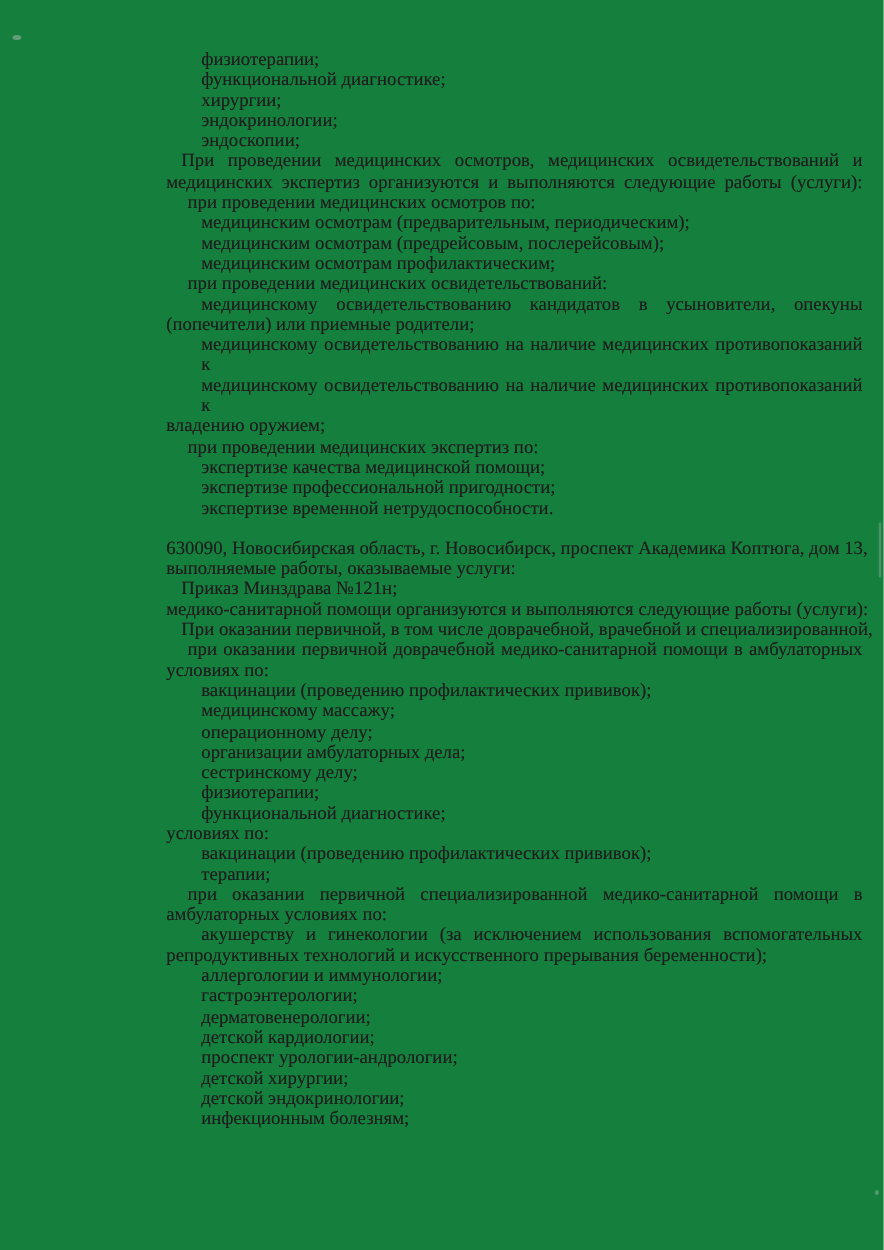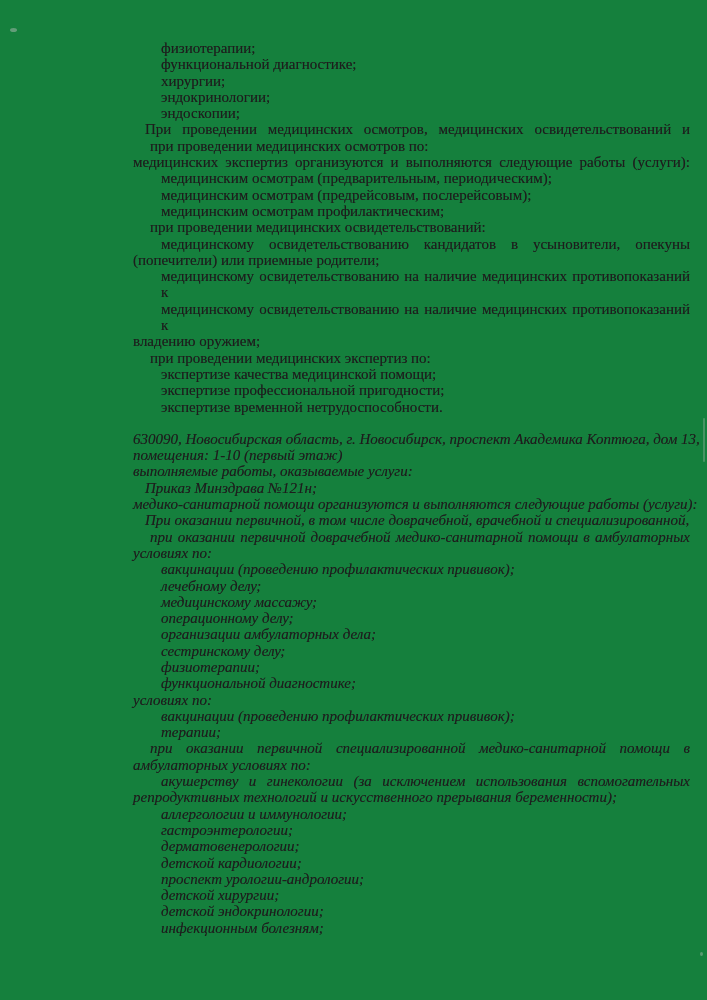--- a/index.html
+++ b/index.html
@@ -18,21 +18,21 @@
   }
   .doc {
     position: absolute;
     left: 133px;
     top: 40px;
     width: 557px;
     font-size: 15px;
     line-height: 16.3px;
   }
   .section { display: block; }
-  .section + .section { margin-top: 16px; font-style: italic; }
+  .section + .section { margin-top: 16px; }
   .line {
     white-space: nowrap;
     text-shadow: 0 0 0.5px rgba(35,35,35,0.6);
   }
   .line.stretch {
     white-space: normal;
     text-align: justify;
     text-align-last: justify;
   }
   .ind0 { padding-left: 0; }
@@ -53,47 +53,45 @@
 
 <div class="page" style="background: #15803d; color: rgb(29, 29, 29);">
   <div class="doc">
       <div class="section">
         <div class="line ind3">физиотерапии;</div>
         <div class="line ind3">функциональной диагностике;</div>
         <div class="line ind3">хирургии;</div>
         <div class="line ind3">эндокринологии;</div>
         <div class="line ind3">эндоскопии;</div>
         <div class="line ind1 stretch">При проведении медицинских осмотров, медицинских освидетельствований и</div>
+        <div class="line ind0 stretch">медицинских экспертиз организуются и выполняются следующие работы (услуги):</div>
         <div class="line ind2">при проведении медицинских осмотров по:</div>
-        <div class="line ind0 stretch">медицинских экспертиз организуются и выполняются следующие работы (услуги):</div>
         <div class="line ind3">медицинским осмотрам (предварительным, периодическим);</div>
         <div class="line ind3">медицинским осмотрам (предрейсовым, послерейсовым);</div>
         <div class="line ind3">медицинским осмотрам профилактическим;</div>
         <div class="line ind2">при проведении медицинских освидетельствований:</div>
         <div class="line ind3 stretch">медицинскому освидетельствованию кандидатов в усыновители, опекуны</div>
         <div class="line ind0">(попечители) или приемные родители;</div>
         <div class="line ind3 stretch">медицинскому освидетельствованию на наличие медицинских противопоказаний к</div>
         <div class="line ind3 stretch">медицинскому освидетельствованию на наличие медицинских противопоказаний к</div>
         <div class="line ind0">владению оружием;</div>
         <div class="line ind2">при проведении медицинских экспертиз по:</div>
         <div class="line ind3">экспертизе качества медицинской помощи;</div>
         <div class="line ind3">экспертизе профессиональной пригодности;</div>
         <div class="line ind3">экспертизе временной нетрудоспособности.</div>
       </div>
       <div class="section">
         <div class="line ind0">630090, Новосибирская область, г. Новосибирск, проспект Академика Коптюга, дом 13,</div>
-        <div class="line ind0">помещения: 1-10 (первый этаж)</div>
         <div class="line ind0">выполняемые работы, оказываемые услуги:</div>
         <div class="line ind1">Приказ Минздрава №121н;</div>
         <div class="line ind0">медико-санитарной помощи организуются и выполняются следующие работы (услуги):</div>
         <div class="line ind1">При оказании первичной, в том числе доврачебной, врачебной и специализированной,</div>
         <div class="line ind2 stretch">при оказании первичной доврачебной медико-санитарной помощи в амбулаторных</div>
         <div class="line ind0">условиях по:</div>
         <div class="line ind3">вакцинации (проведению профилактических прививок);</div>
-        <div class="line ind3">лечебному делу;</div>
         <div class="line ind3">медицинскому массажу;</div>
         <div class="line ind3">операционному делу;</div>
         <div class="line ind3">организации амбулаторных дела;</div>
         <div class="line ind3">сестринскому делу;</div>
         <div class="line ind3">физиотерапии;</div>
         <div class="line ind3">функциональной диагностике;</div>
         <div class="line ind0">условиях по:</div>
         <div class="line ind3">вакцинации (проведению профилактических прививок);</div>
         <div class="line ind3">терапии;</div>
         <div class="line ind2 stretch">при оказании первичной специализированной медико-санитарной помощи в</div>

